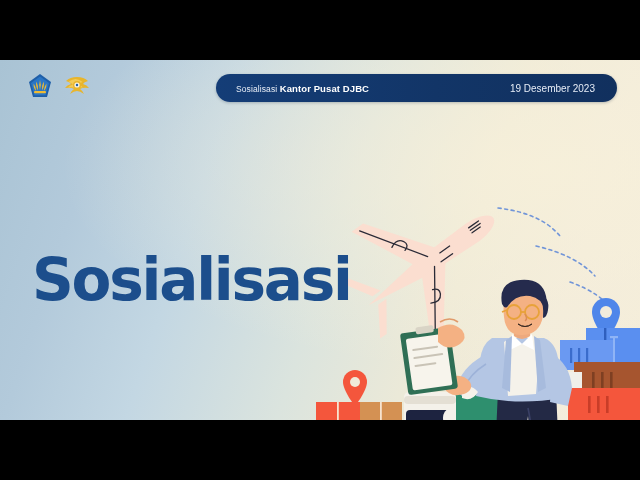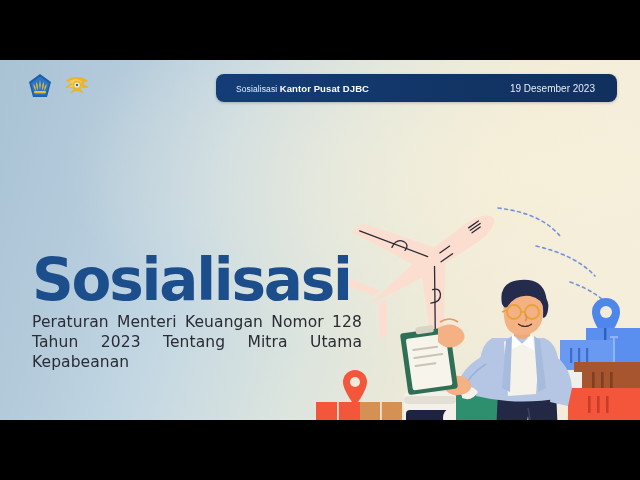--- a/index.html
+++ b/index.html
@@ -15,21 +15,21 @@
   #slide{position:absolute;left:0;top:60px;width:640px;height:360px;overflow:hidden;
          background:linear-gradient(108deg,#a9c3d4 0%,#b3cadb 16%,#c3d7e3 32%,#dbe4de 52%,#eeead7 70%,#f3ecdb 85%,#f4edda 100%);}
   #slide:after{content:"";position:absolute;inset:0;
          background:radial-gradient(130% 100% at 85% 30%,rgba(247,240,218,.85) 0%,rgba(247,240,218,0) 58%);
          pointer-events:none;}
 
   
   .logos{position:absolute;left:26px;top:72px;display:flex;gap:9px;align-items:center;z-index:30;}
   .logo{width:28px;height:28px;position:relative;}
 
-  .pill{position:absolute;left:216px;top:74px;width:401px;height:28px;border-radius:8px;
+  .pill{position:absolute;left:216px;top:74px;width:401px;height:28px;border-radius:14px;
         background:linear-gradient(90deg,#143d77 0%,#123567 55%,#11305e 100%);
         display:flex;align-items:center;z-index:30;
         box-shadow:0 1px 3px rgba(10,30,60,.25);}
   .pill-left{margin-left:20px;font-size:8.5px;color:#e8eef7;letter-spacing:.1px;white-space:nowrap;}
   .pill-left b{font-weight:700;color:#fff;font-size:9.5px;}
   .pill-right{margin-left:auto;margin-right:22px;font-size:10px;color:#e6ecf6;white-space:nowrap;}
 
   
   .headline{position:absolute;left:32px;top:196px;z-index:25;}
   .h-title{font-size:58px;line-height:.86;font-weight:700;color:#1c4e8c;letter-spacing:-2.2px;
@@ -215,21 +215,20 @@
 
             <path d="M552 294 q 18 10 20 34 l -4 18 l -18 -4 l 2 -30 Z" fill="#b4c6e4"></path>
           </g>
 
         </g>
       </svg>
     </div>
 
     <div class="headline">
       <div class="h-title">Sosialisasi</div>
-      <div class="h-sub">Peraturan Menteri Keuangan Nomor 128 Tahun 2023 Tentang Mitra Utama Kepabeanan</div>
     </div>
   </div>
 
   <div class="logos">
     <div class="logo">
       <svg width="28" height="28" viewBox="0 0 28 28">
         <path d="M14 2 L25 10 L21 25 L7 25 L3 10 Z" fill="#1f5fa8"></path>
         <path d="M14 4.5 L23 11 L19.6 23.2 L8.4 23.2 L5 11 Z" fill="#2a76c6"></path>
         <g fill="#f0bb33">
           <path d="M14 8 q1.6 5 0 10 q-1.6 -5 0 -10 Z"></path>

